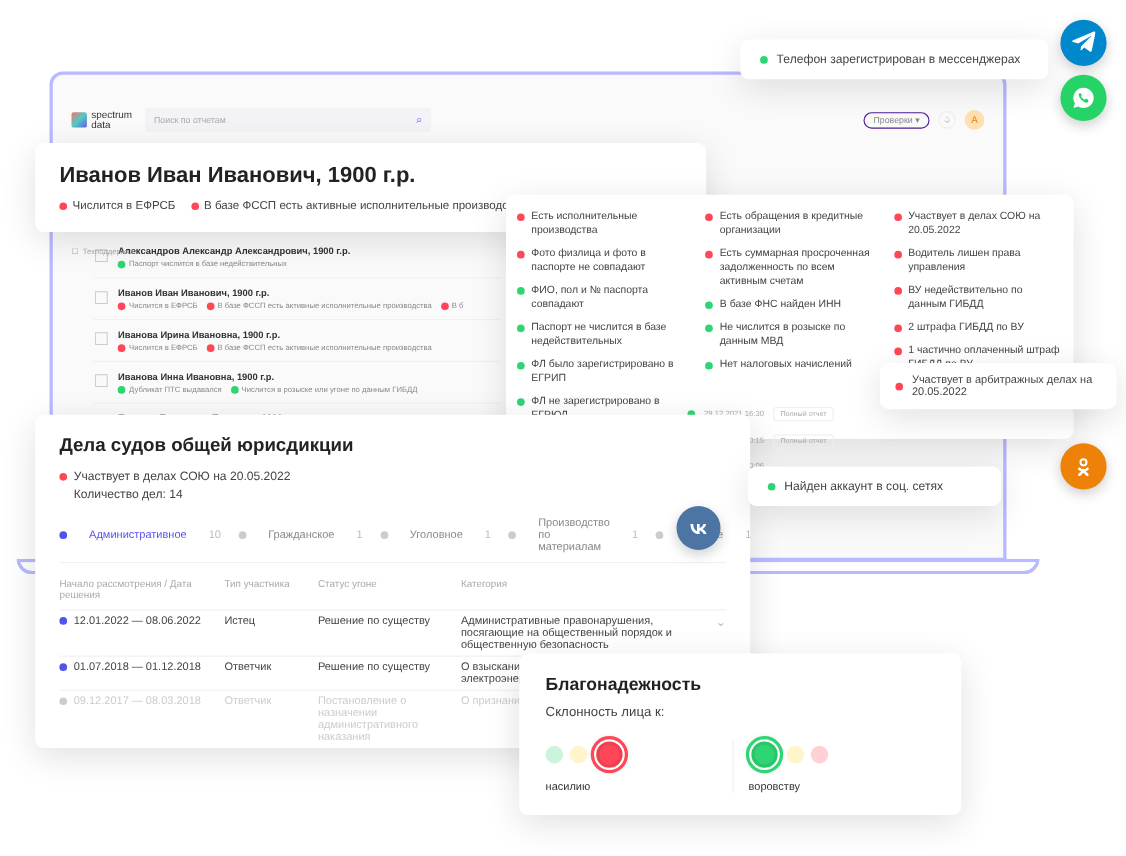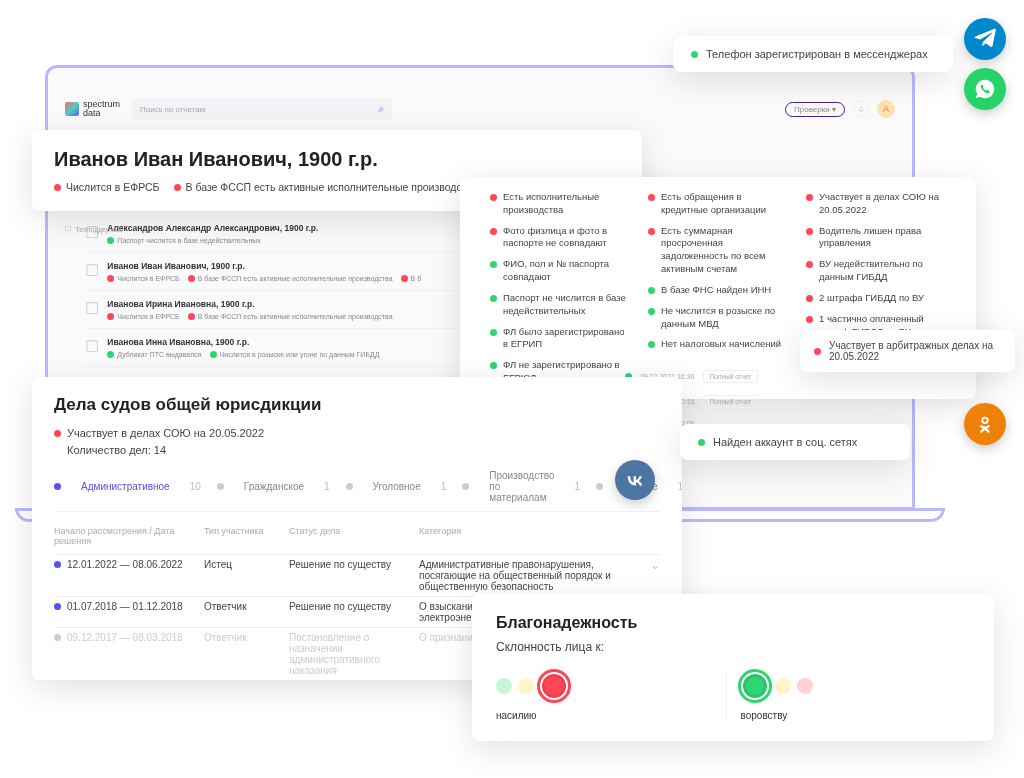--- a/index.html
+++ b/index.html
@@ -18,21 +18,21 @@
 .avatar{width:18px;height:18px;background:#ffe0b2;border-radius:50%;display:flex;align-items:center;justify-content:center;color:#f57c00;font-size:9px}
 
 .card{position:absolute;background:#fff;box-shadow:0 8px 32px rgba(0,0,0,0.12);border-radius:8px}
 .title-card{left:32px;top:130px;width:610px;padding:18px 22px}
 .title-card h2{font-size:20px;font-weight:bold;color:#222;margin-bottom:10px}
 .status-row{display:flex;flex-wrap:wrap;gap:14px;font-size:10.5px;color:#444}
 .status-item{display:flex;align-items:center;gap:5px}
 .dot{width:7px;height:7px;border-radius:50%;flex-shrink:0}
 .dr{background:#ff4757}.dg{background:#2ed573}.db{background:#5352ed}.dgr{background:#ccc}
 
-.detail-card{left:460px;top:177px;width:516px;padding:14px 30px;display:flex;gap:18px}
+.detail-card{left:460px;top:177px;width:516px;padding:14px 10px;display:flex;gap:18px}
 .detail-col{flex:1;display:flex;flex-direction:column;gap:8px}
 .detail-item{display:flex;align-items:flex-start;gap:6px;font-size:9.5px;color:#444;line-height:1.35}
 .detail-item .dot{margin-top:3px}
 
 .list-area{position:absolute;left:85px;top:215px;width:370px}
 .list-row{padding:8px 0;border-top:1px solid #f0f0f0}
 .list-row:first-child{border-top:none}
 .list-title{font-size:8.5px;font-weight:bold;color:#333;margin-bottom:4px}
 .list-chips{display:flex;flex-wrap:wrap;gap:8px;font-size:7px;color:#888}
 .chip{display:flex;align-items:center;gap:3px}
@@ -50,21 +50,21 @@
 .trow{display:flex;font-size:10px;color:#444;padding:4px 0;border-top:1px solid #f0f0f0;align-items:flex-start}
 .trow.faded{color:#ccc}
 .trow .th1{display:flex;align-items:center;gap:6px}
 .chev{color:#bbb;font-size:11px}
 
 .pill-card{padding:12px 18px;font-size:11px;color:#444;display:flex;align-items:center;gap:8px}
 .messenger-card{left:673px;top:36px;width:280px}
 .arbitrage-card{left:800px;top:330px;width:215px;padding:10px 14px;font-size:10px}
 .social-card{left:680px;top:424px;width:230px}
 
-.trust-card{left:472px;top:594px;width:522px;padding:20px 24px}
+.trust-card{left:472px;top:594px;width:402px;padding:20px 24px}
 .trust-card h3{font-size:16px;font-weight:bold;color:#222;margin-bottom:8px}
 .trust-sub{font-size:12px;color:#444;margin-bottom:18px}
 .trust-row{display:flex;gap:0}
 .trust-item{flex:1;display:flex;flex-direction:column;align-items:flex-start;gap:10px;padding:0 14px;border-left:1px solid #eee}
 .trust-item:first-child{border-left:none;padding-left:0}
 .lights{display:flex;gap:6px;align-items:center}
 .light{width:16px;height:16px;border-radius:50%;opacity:.25}
 .light.on{width:28px;height:28px;opacity:1;box-shadow:0 0 0 3px rgba(0,0,0,0.08) inset,0 0 8px rgba(0,0,0,0.15);border:2px solid #fff;outline:3px solid currentColor}
 .lg{background:#2ed573;color:#2ed573}.ly{background:#ffd32a;color:#ffd32a}.lr{background:#ff4757;color:#ff4757}
 .trust-label{font-size:10px;color:#333}
@@ -305,21 +305,21 @@
   <div class="tabs" id="tabs">
       <div class="tab active"><span class="dot db"></span>Административное <span class="tab-count">10</span></div>
       <div class="tab"><span class="dot dgr"></span>Гражданское <span class="tab-count">1</span></div>
       <div class="tab"><span class="dot dgr"></span>Уголовное <span class="tab-count">1</span></div>
       <div class="tab"><span class="dot dgr"></span>Производство по материалам <span class="tab-count">1</span></div>
       <div class="tab"><span class="dot dgr"></span>Прочее <span class="tab-count">1</span></div>
     </div>
   <div class="table-head">
     <div class="th1">Начало рассмотрения / Дата решения</div>
     <div class="th2">Тип участника</div>
-    <div class="th3">Статус дела</div>
+    <div class="th3">Статус угоне</div>
     <div class="th4">Категория</div>
   </div>
   <div id="trows">
       <div class="trow">
         <div class="th1"><span class="dot db"></span>12.01.2022 — 08.06.2022</div>
         <div class="th2">Истец</div>
         <div class="th3">Решение по существу</div>
         <div class="th4" style="display:flex;justify-content:space-between;gap:8px">
           <span>Административные правонарушения, посягающие на общественный порядок и общественную безопасность</span>
           <span class="chev">⌄</span>

